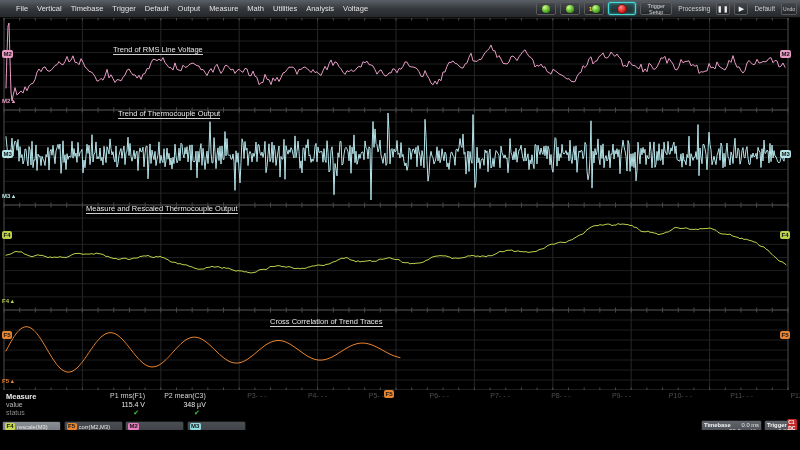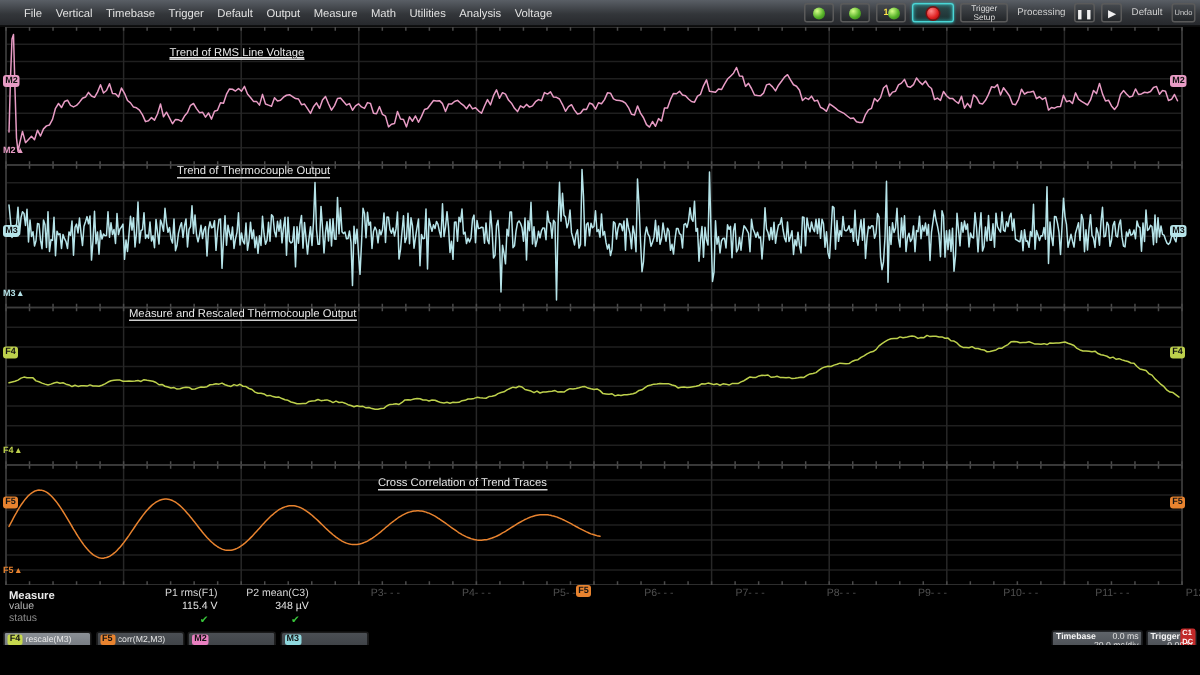--- a/index.html
+++ b/index.html
@@ -610,24 +610,24 @@
         </div>
       <div class="tbtn small">
           <span class="playglyph">▶</span>
         </div>
       <span class="deflabel">Default</span>
       <div class="tbtn small undo">Undo</div>
     </div>
   </div>
 
   <div id="annotations">
-      <span class="ann" style="left: 113px; top: 31px; text-decoration: underline;">Trend of RMS Line Voltage</span>
+      <span class="ann" style="left: 113px; top: 46px;">Trend of RMS Line Voltage</span>
       <span class="ann" style="left: 118px; top: 110px;">Trend of Thermocouple Output</span>
       <span class="ann" style="left: 86px; top: 205px;">Measure and Rescaled Thermocouple Output</span>
-      <span class="ann" style="left: 252px; top: 318px;">Cross Correlation of Trend Traces</span>
+      <span class="ann" style="left: 270px; top: 318px;">Cross Correlation of Trend Traces</span>
     </div>
   <div id="badges">
       <span class="badge" style="left: 2px; top: 50px; background: rgb(232, 156, 197);">M2</span>
       <span class="badge" style="left: 780px; top: 50px; background: rgb(232, 156, 197);">M2</span>
       <span class="badge" style="left: 2px; top: 150px; background: rgb(182, 228, 233);">M3</span>
       <span class="badge" style="left: 780px; top: 150px; background: rgb(182, 228, 233);">M3</span>
       <span class="badge" style="left: 2px; top: 231px; background: rgb(189, 208, 76);">F4</span>
       <span class="badge" style="left: 780px; top: 231px; background: rgb(189, 208, 76);">F4</span>
       <span class="badge" style="left: 2px; top: 331px; background: rgb(232, 131, 47);">F5</span>
       <span class="badge" style="left: 780px; top: 331px; background: rgb(232, 131, 47);">F5</span>

